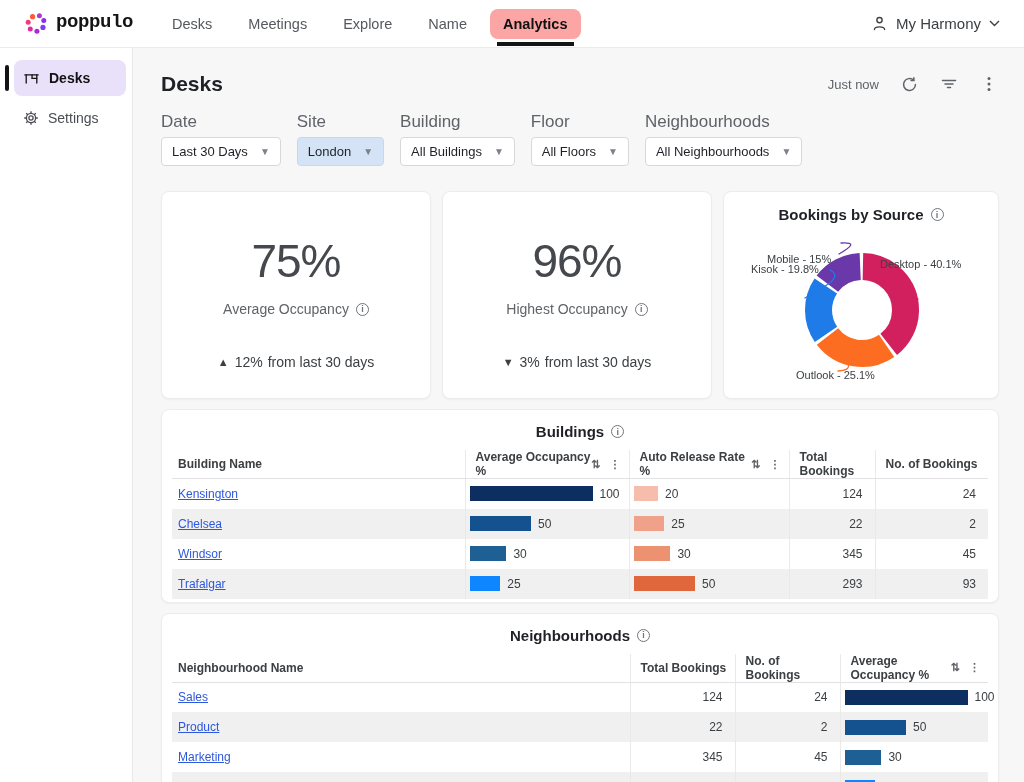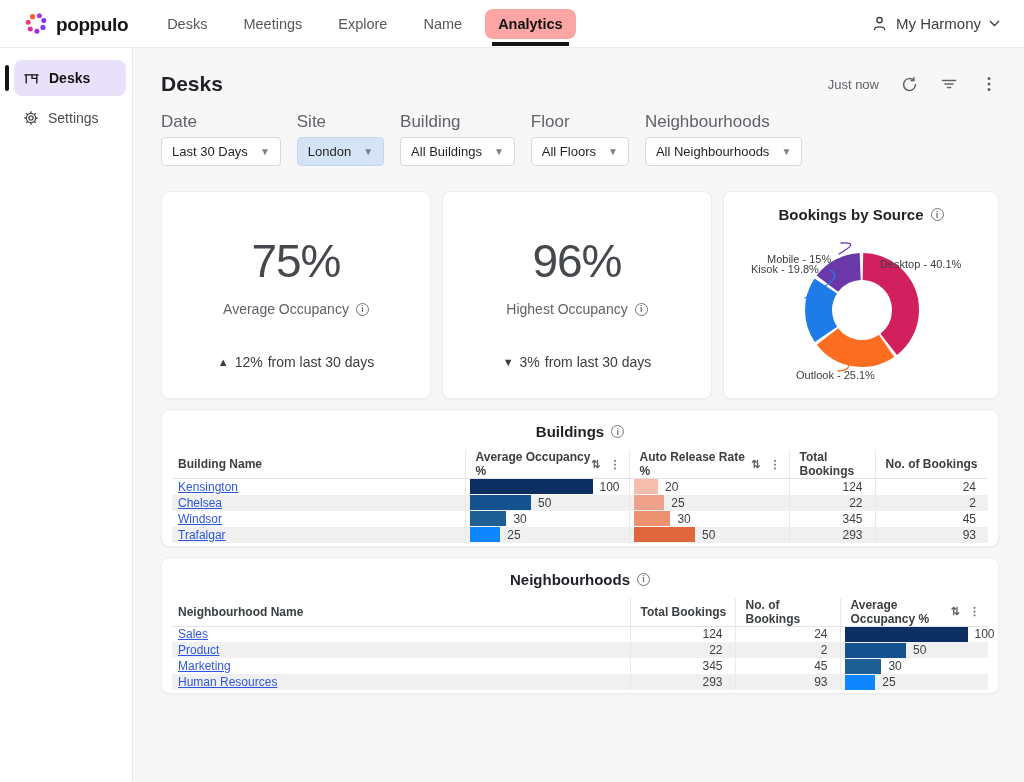--- a/index.html
+++ b/index.html
@@ -3,21 +3,21 @@
 <meta charset="utf-8">
 <style>
   * { box-sizing: border-box; margin: 0; padding: 0; }
   html,body { width:1024px; height:782px; }
   body {
     font-family: "Liberation Sans", sans-serif;
     background:#f7f7f8; color:#3c4043; overflow:hidden;
   }
   
   .topnav{height:48px;background:#fff;border-bottom:1px solid #ebebec;display:flex;align-items:center;padding:0 24px;position:relative;z-index:5;}
-  .brand{display:flex;align-items:flex-end;gap:7px;}
+  .brand{display:flex;align-items:flex-start;gap:7px;font-family:Liberation Mono, monospace;}
   .brand-word{font-size:19px;font-weight:700;color:#141414;letter-spacing:-.4px;}
   .nav-items{display:flex;align-items:center;gap:10px;margin-left:26px;}
   .nav-item{position:relative;padding:7px 13px;font-size:14.5px;font-weight:500;color:#55585e;border-radius:8px;cursor:pointer;}
   .nav-item.active{background:#fca5a5;color:#111;font-weight:700;}
   .nav-item.active::after{content:"";position:absolute;left:7px;right:7px;bottom:-7px;height:4px;background:#141414;}
   .account{margin-left:auto;display:flex;align-items:center;gap:8px;font-size:15px;font-weight:500;color:#3c4043;cursor:pointer;}
   
   .shell{display:flex;height:734px;}
   .sidebar{width:133px;background:#fff;border-right:1px solid #e8e8ea;padding-top:12px;flex-shrink:0;}
   .side-item{position:relative;display:flex;align-items:center;gap:9px;height:36px;margin:0 6px 4px 14px;padding:0 9px;border-radius:8px;font-size:14px;font-weight:500;color:#4a4d52;cursor:pointer;}
@@ -54,21 +54,21 @@
   .dlab.mobile{left:43px;top:45px;margin-top:16px;}
   .dlab.kisok{left:27px;top:71px;text-align:right;}
   .dlab.desktop{left:156px;top:66px;}
   .dlab.outlook{left:72px;top:177px;}
   
   .table-card{margin-top:10px;padding:0 10px 3px 10px;}
   .t-title{display:flex;align-items:center;justify-content:center;gap:7px;padding:13px 0 10px;font-size:15px;font-weight:700;color:#1f2126;}
   table{width:100%;border-collapse:collapse;table-layout:fixed;font-size:12px;color:#3c4043;}
   th{font-weight:600;color:#3c4043;height:27px;border-bottom:1px solid #e2e2e4;text-align:left;padding:0 8px 0 10px;}
   th.first{padding-left:6px;}
-  td{height:16px;padding:0;}
+  td{height:30px;padding:0;}
   tbody tr:nth-child(even){background:#f0f0f1;}
   .t-sep{border-left:1px solid #e9e9ea;}
   .th-flex{display:flex;align-items:center;}
   .th-icons{margin-left:auto;display:flex;align-items:center;gap:9px;color:#5f6368;}
   .sort-ic{font-size:11px;cursor:pointer;}
   .col-kebab{font-size:11px;cursor:pointer;}
   td.c-name{padding-left:6px;}
   td.c-name a{color:#2d57dd;text-decoration:underline;cursor:pointer;}
   td.c-num{text-align:right;padding-right:12px;}
   .bar-line{display:flex;align-items:center;gap:7px;padding-left:4px;}

